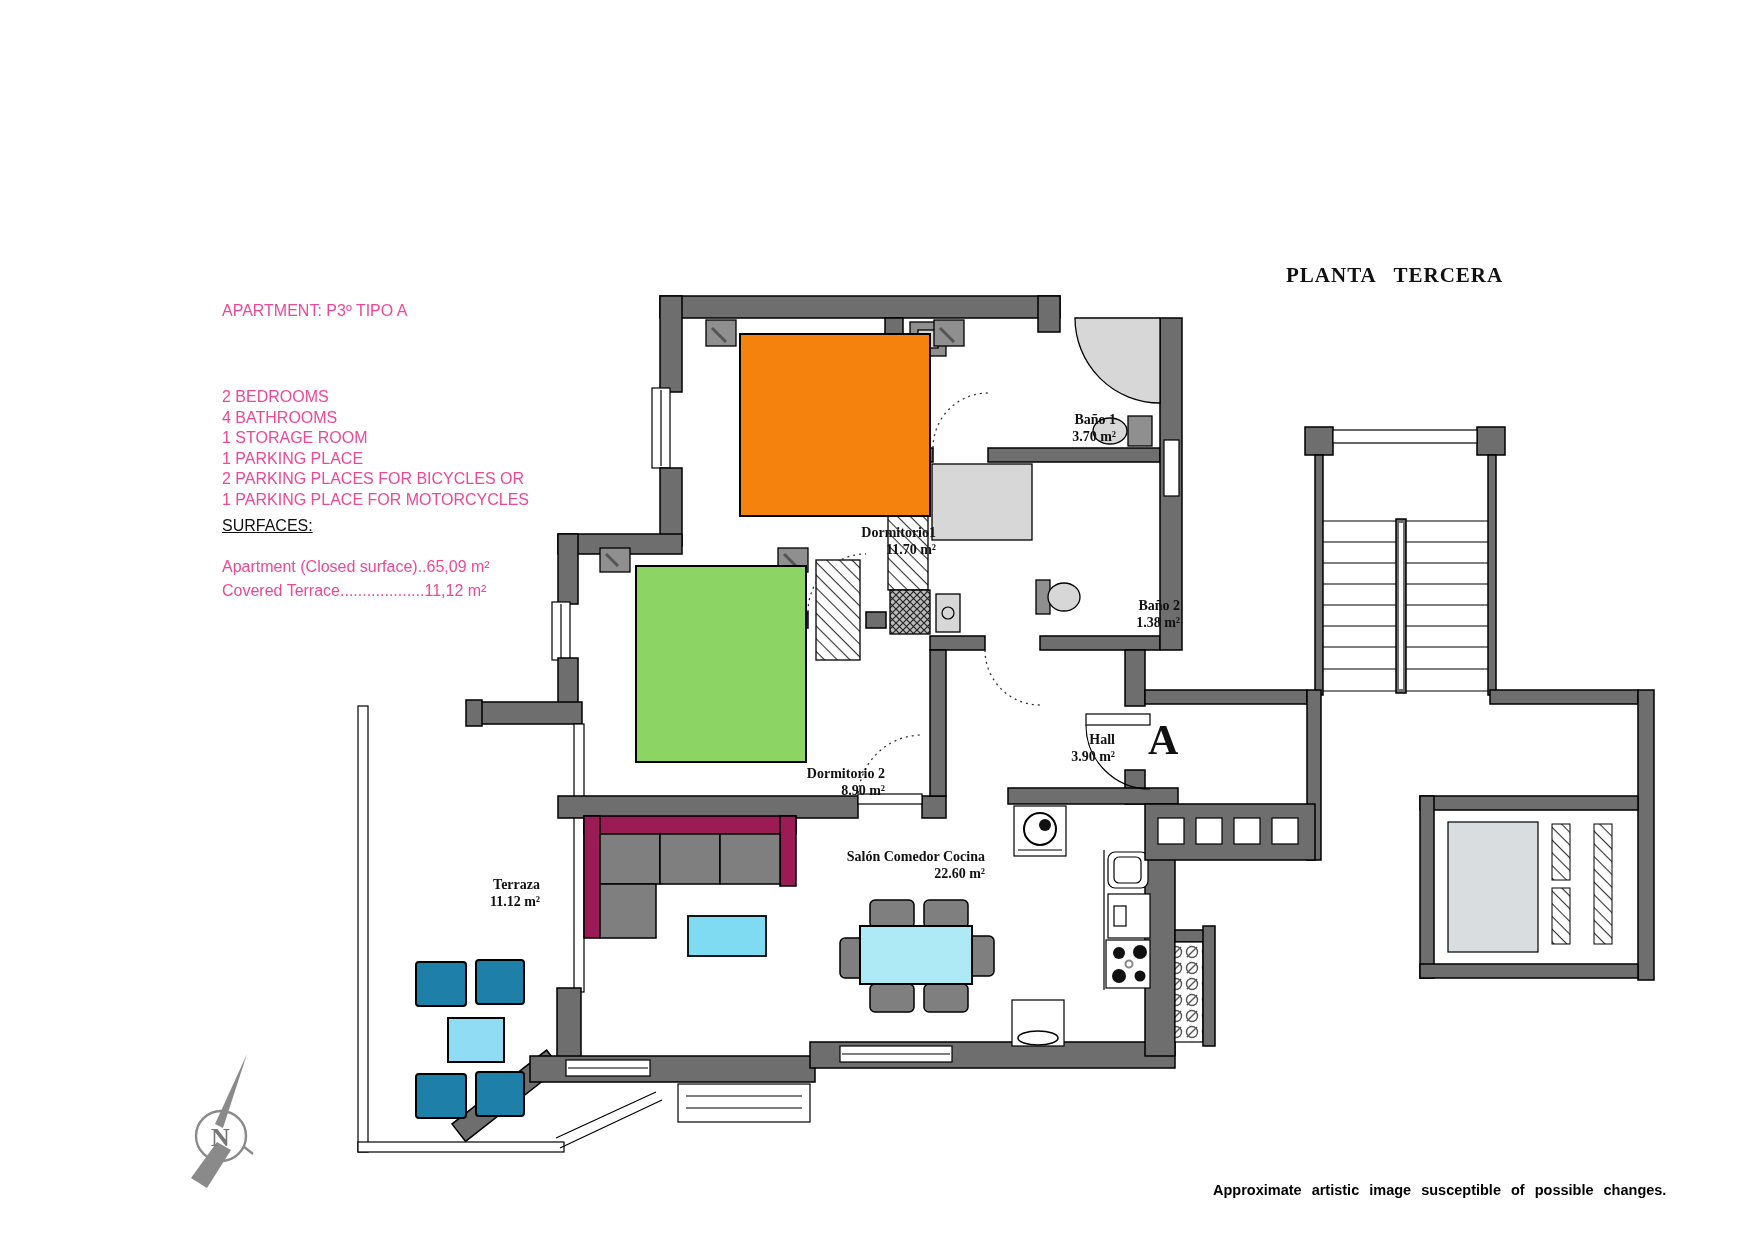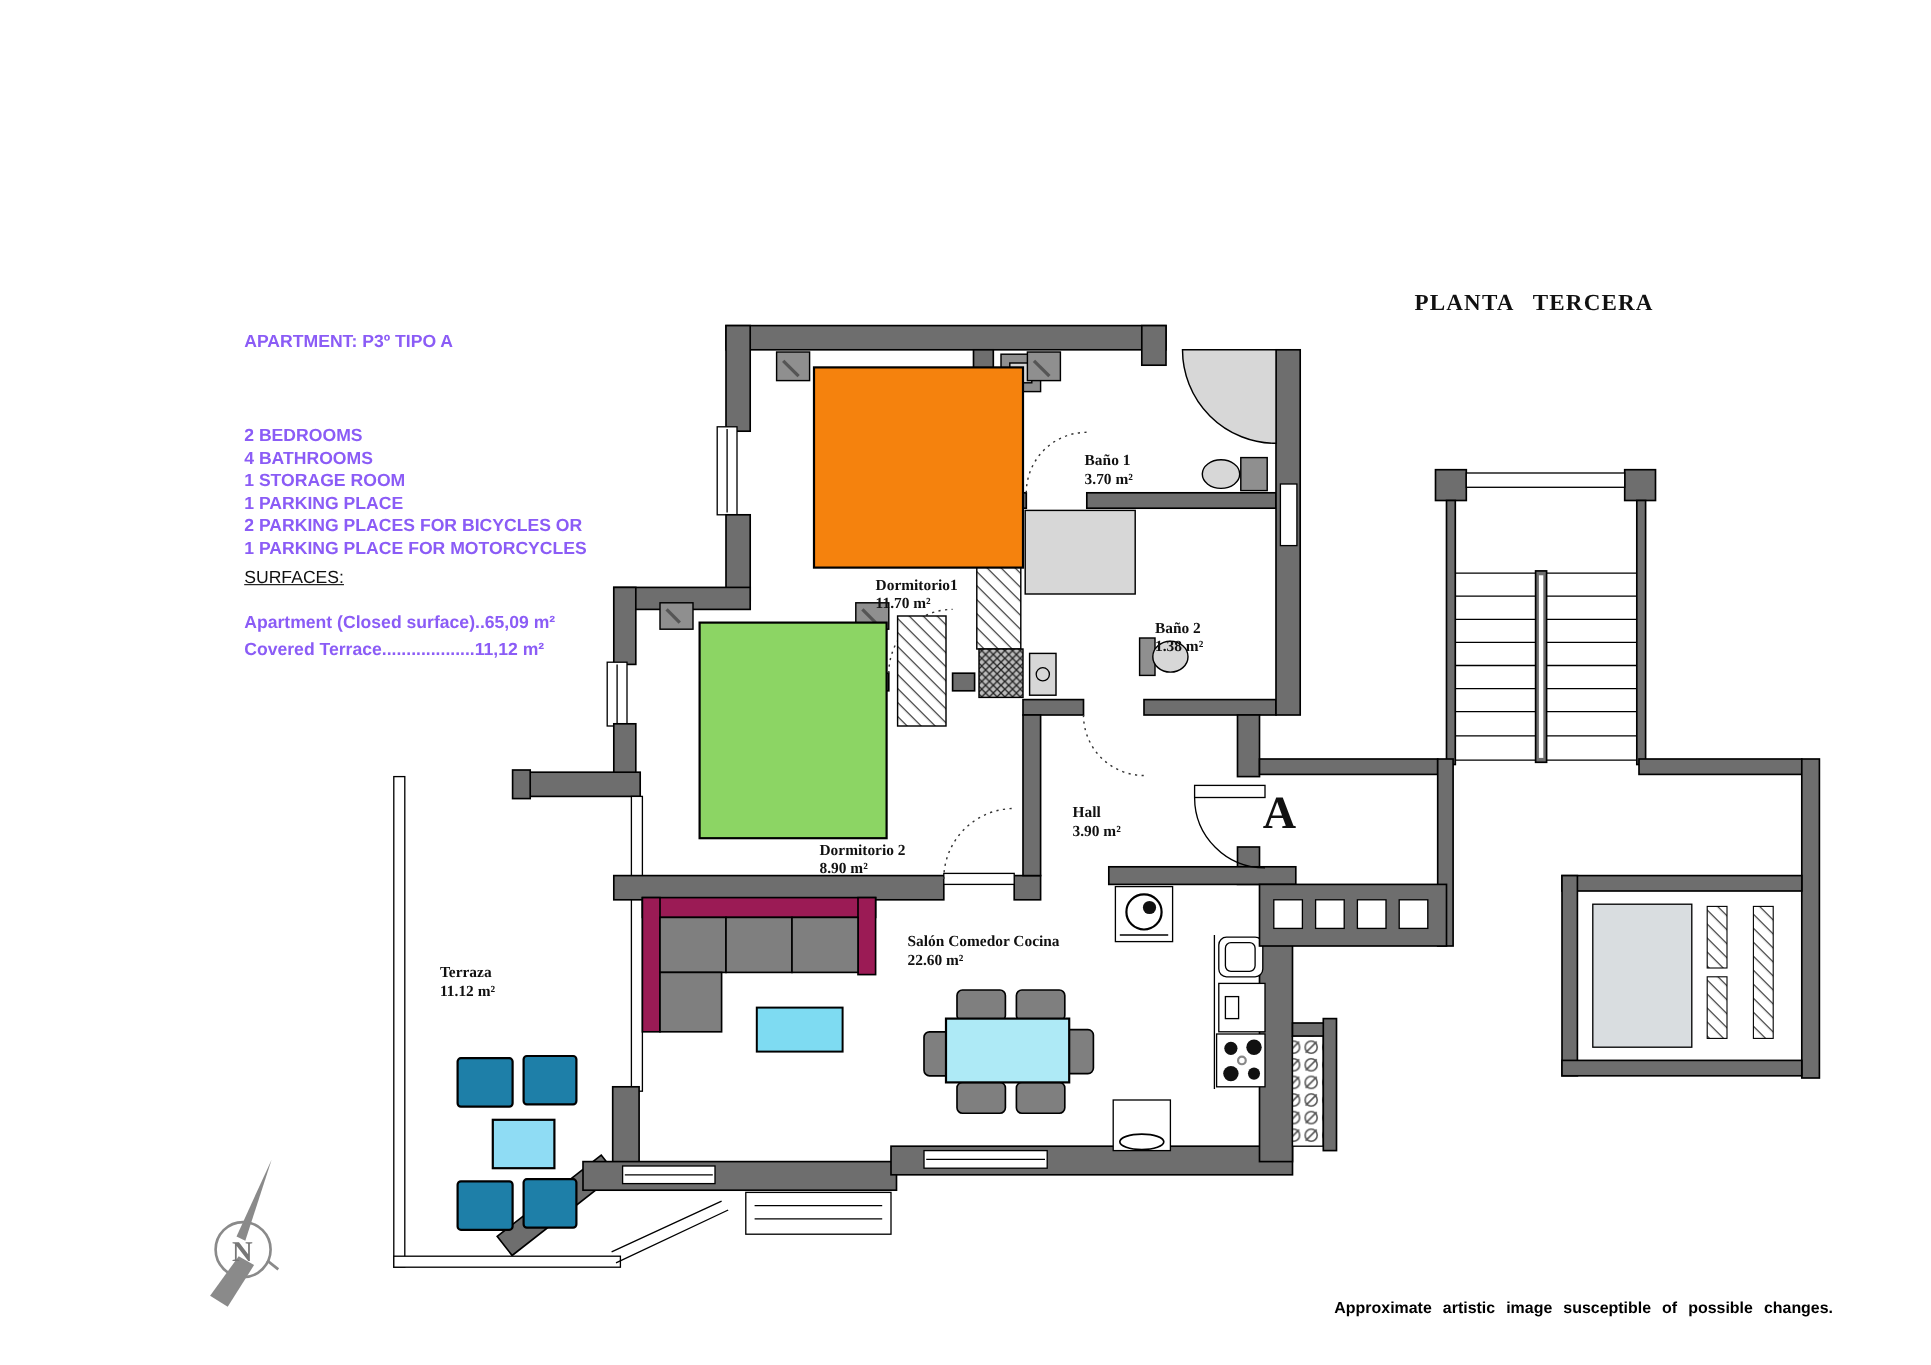--- a/index.html
+++ b/index.html
@@ -3,24 +3,24 @@
 <meta charset="utf-8">
 <style>
   html,body{margin:0;padding:0;background:#fff;}
   #canvas{position:relative;width:1755px;height:1241px;background:#fff;overflow:hidden;
           font-family:"Liberation Sans",sans-serif;}
   #plan-svg{position:absolute;left:0;top:0;}
   .abs{position:absolute;}
   
   .title{font-family:"Liberation Serif",serif;font-weight:bold;font-size:21px;
          letter-spacing:1px;word-spacing:12px;color:#111;}
-  .info{font-weight:bold;font-size:16px;color:#8b5cf6;line-height:20.5px;white-space:pre;}
+  .info{font-weight:normal;font-size:16px;color:#ec4899;line-height:20.5px;white-space:pre;}
   .surfheading{font-weight:normal;font-size:16px;color:#111;text-decoration:underline;}
   .rlabel{font-family:"Liberation Serif",serif;font-weight:bold;font-size:14px;color:#111;
-          text-align:left;line-height:17px;}
+          text-align:right;line-height:17px;}
   .rlabel .area{display:block;}
   .bigA{font-family:"Liberation Serif",serif;font-weight:bold;font-size:42px;color:#111;}
   .footer{font-weight:bold;font-size:14.5px;color:#000000;word-spacing:6px;}
   
   .w{fill:var(--wall,#6e6e6e);stroke:#000;stroke-width:1.5;}
   .win{fill:#fff;stroke:#000;stroke-width:1.2;}
   .thin{stroke:#000;stroke-width:1.2;fill:none;}
   .arc{stroke:#333;stroke-width:1.3;fill:none;stroke-dasharray:2 4;}
   .solidarc{stroke:#000;stroke-width:1.2;fill:none;}
   .fix{fill:var(--fixture,#d7d7d7);stroke:#000;stroke-width:1.3;}
@@ -259,21 +259,21 @@
   </div>
 
   <div class="abs rlabel" style="left:796px;top:524px;width:140px;">
     <span>Dormitorio1</span>
     <span class="area">11.70 m²</span>
   </div>
   <div class="abs rlabel" style="left:986px;top:411px;width:130px;">
     <span>Baño 1</span>
     <span class="area">3.70 m²</span>
   </div>
-  <div class="abs rlabel" style="left:1050px;top:563px;width:130px;">
+  <div class="abs rlabel" style="left:1050px;top:597px;width:130px;">
     <span>Baño 2</span>
     <span class="area">1.38 m²</span>
   </div>
   <div class="abs rlabel" style="left:745px;top:765px;width:140px;">
     <span>Dormitorio 2</span>
     <span class="area">8.90 m²</span>
   </div>
   <div class="abs rlabel" style="left:975px;top:731px;width:140px;">
     <span>Hall</span>
     <span class="area">3.90 m²</span>

